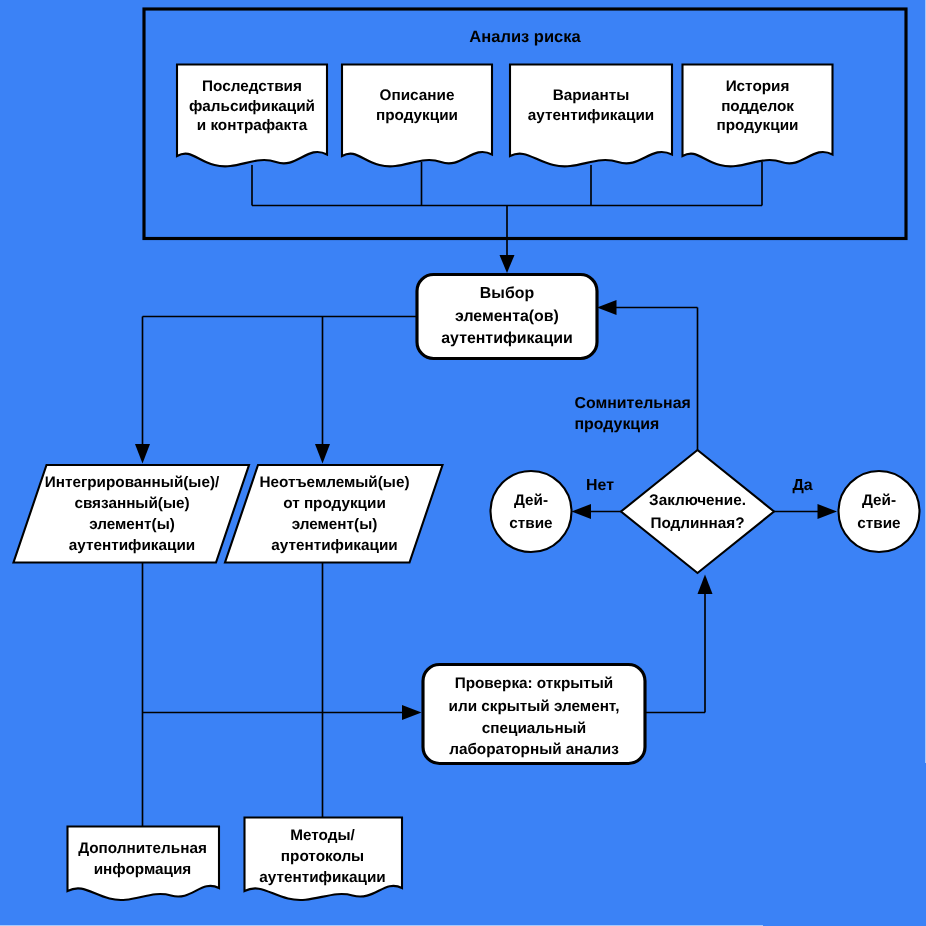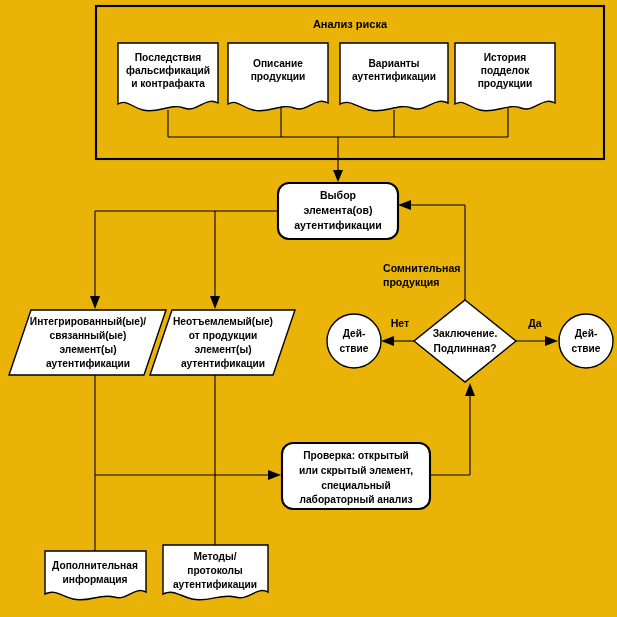--- a/index.html
+++ b/index.html
@@ -5,21 +5,21 @@
 <style>
   html, body {
     margin: 0;
     padding: 0;
     background: #ffffff;
   }
   #stage {
     position: relative;
     width: 617px;
     height: 617px;
-    background: #eab308;
+    background: #3b82f6;
     overflow: hidden;
     font-family: "Liberation Sans", "DejaVu Sans", sans-serif;
   }
   #diagram-svg {
     position: absolute;
     top: 0;
     left: 0;
     width: 617px;
     height: 617px;
     display: block;

